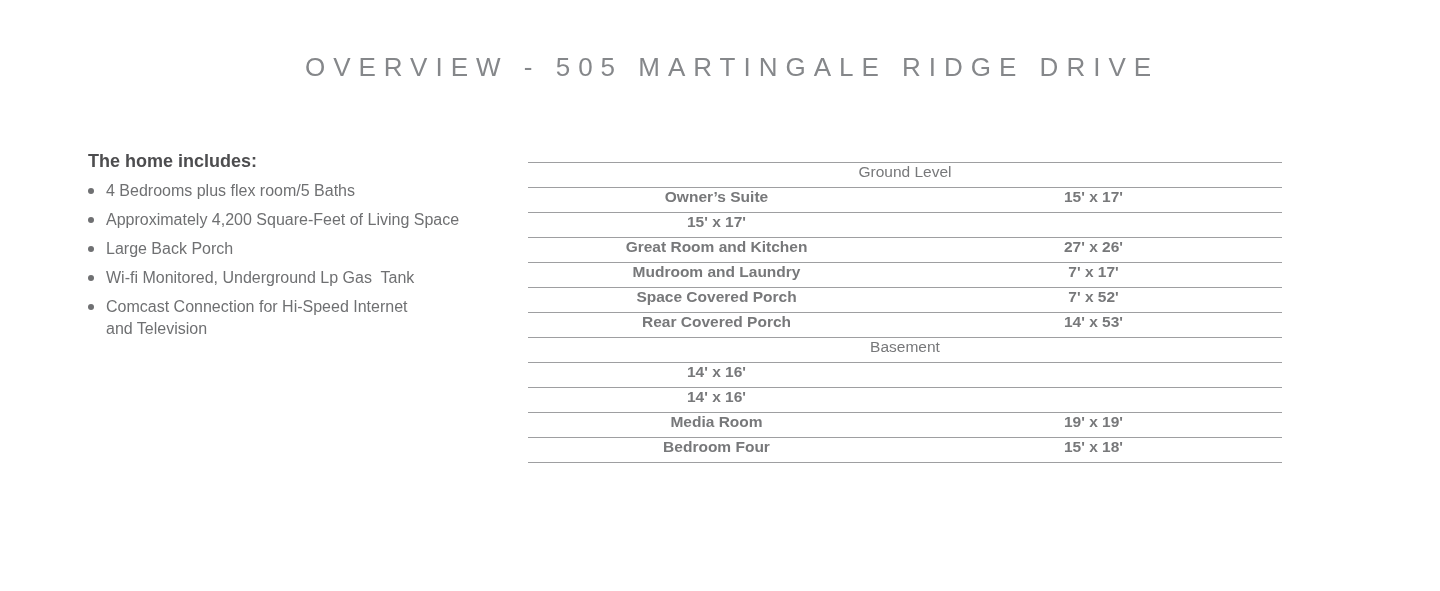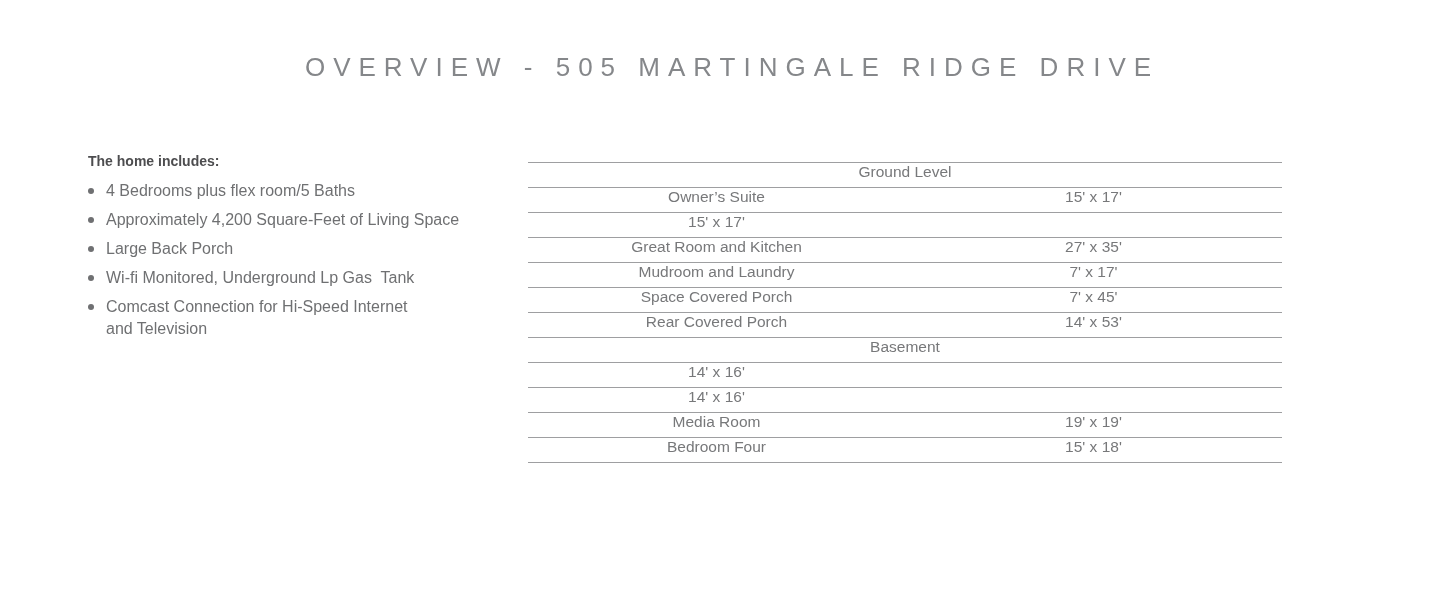--- a/index.html
+++ b/index.html
@@ -22,21 +22,21 @@
     text-align:center;
     font-size:26px;font-weight:400;
     letter-spacing:8px;padding-left:24px;
     color:var(--title-color);
   }
   .left-panel{
     position:absolute;left:88px;top:150px;width:400px;
     color:var(--body-color);
   }
   .panel-heading{
-    font-size:14px;font-weight:bold;color:var(--heading-color);
+    font-size:18px;font-weight:bold;color:var(--heading-color);
     line-height:22px;margin:0 0 8px 0;
   }
   .features-list{
     list-style:none;margin:0;padding:0;
     font-size:16px;
   }
   .bullet-item{
     display:flex;align-items:flex-start;
     margin-bottom:7px;line-height:22px;
   }
@@ -49,21 +49,21 @@
   .room-table{
     position:absolute;left:528px;top:162px;width:754px;
     border-bottom:1px solid var(--line-color);
     font-size:15.5px;color:var(--table-text);
   }
   .trow{
     display:flex;height:25px;align-items:flex-start;
     border-top:1px solid var(--line-color);
   }
   .cell{overflow:hidden;}
-  .name-cell,.size-cell{width:50%;text-align:center;}
+  .name-cell,.size-cell{width:50%;text-align:center;font-weight:bold;}
   .section-cell{width:100%;text-align:center;}
 </style>
 </head>
 <body>
 
 <div class="page-title">OVERVIEW - 505 MARTINGALE RIDGE DRIVE</div>
 
 <div class="left-panel">
   <div class="panel-heading">The home includes:</div>
   <ul class="features-list">
@@ -107,29 +107,29 @@
     </div>
     <div class="trow">
       <div class="cell name-cell">Owner’s Suite</div>
       <div class="cell size-cell">15' x 17'</div>
     </div>
     <div class="trow">
       <div class="cell size-cell">15' x 17'</div>
     </div>
     <div class="trow">
       <div class="cell name-cell">Great Room and Kitchen</div>
-      <div class="cell size-cell">27' x 35'</div>
+      <div class="cell size-cell">27' x 26'</div>
     </div>
     <div class="trow">
       <div class="cell name-cell">Mudroom and Laundry</div>
       <div class="cell size-cell">7' x 17'</div>
     </div>
     <div class="trow">
       <div class="cell name-cell">Space Covered Porch</div>
-      <div class="cell size-cell">7' x 45'</div>
+      <div class="cell size-cell">7' x 52'</div>
     </div>
     <div class="trow">
       <div class="cell name-cell">Rear Covered Porch</div>
       <div class="cell size-cell">14' x 53'</div>
     </div>
     <div class="trow">
       <div class="cell section-cell">Basement</div>
     </div>
     <div class="trow">
       <div class="cell size-cell">14' x 16'</div>

